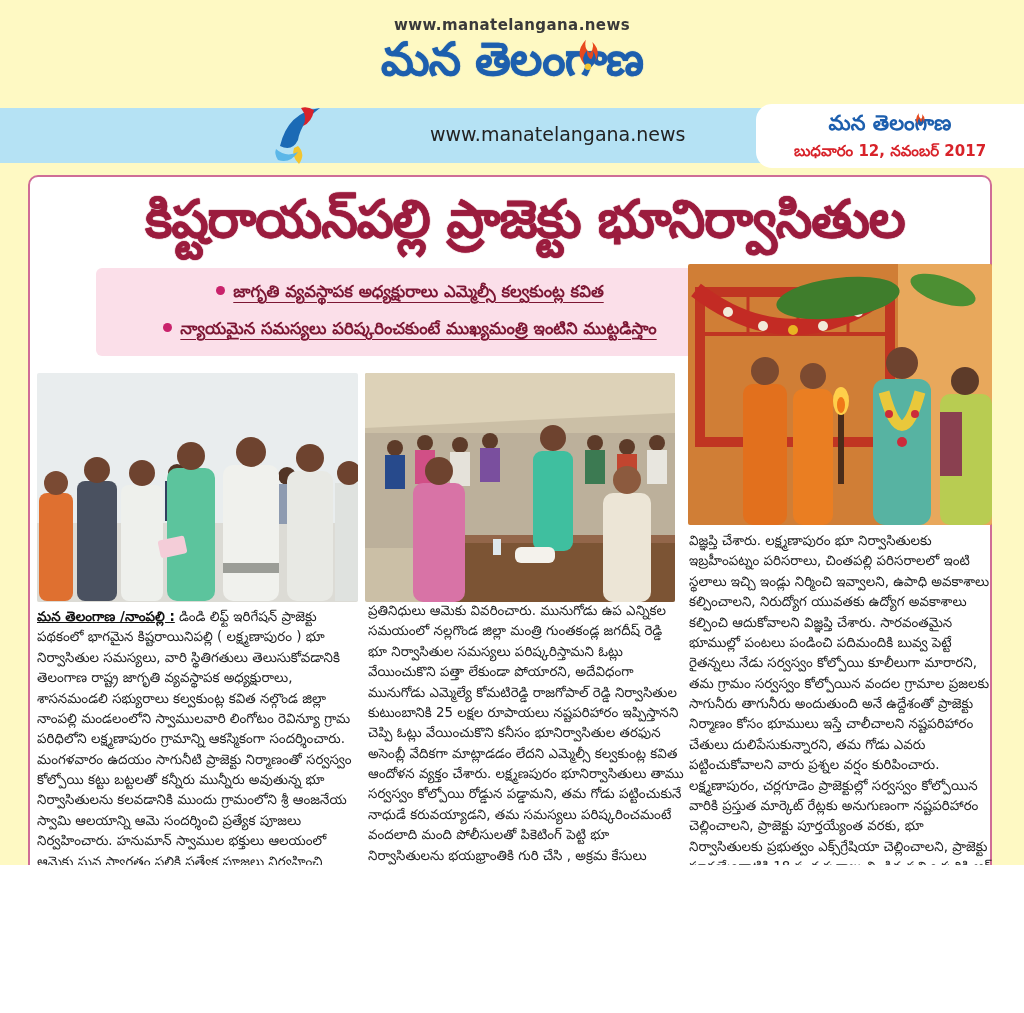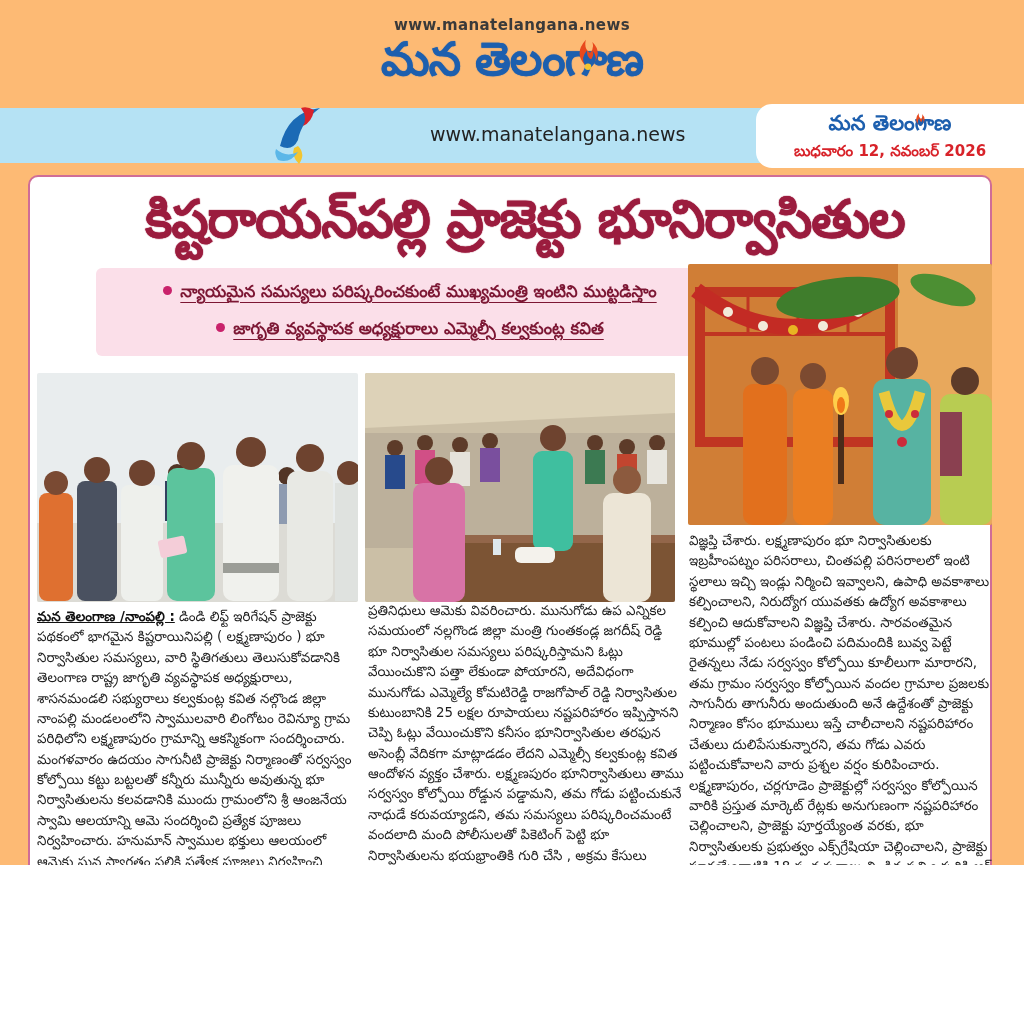--- a/index.html
+++ b/index.html
@@ -1,16 +1,16 @@
 <!DOCTYPE html>
 <html><head>
 <meta charset="utf-8">
 <style>
   html,body{margin:0;padding:0;background:#ffffff;}
-  #page{position:relative;width:1024px;height:865px;background:#fdba74;overflow:hidden;
+  #page{position:relative;width:1024px;height:865px;background:#fef9c3;overflow:hidden;
         font-family:"DejaVu Sans","Liberation Sans",sans-serif;}
 
   
   .masthead{position:absolute;left:0;top:0;width:1024px;height:103px;text-align:center;}
   .m-url{position:absolute;left:0;right:0;top:16px;font-size:15px;font-weight:bold;color:#3a3a3a;letter-spacing:.4px;}
   .m-logo{position:absolute;left:0;right:0;top:32px;height:60px;}
   .m-logo .logo-text{font-size:46px;font-weight:800;color:#1d5fae;letter-spacing:-1px;
         text-shadow:0 0 1px #1d5fae;}
   .m-flame{position:absolute;top:6px;left:575px;}
 
@@ -86,30 +86,30 @@
     </svg>
     <div class="b-url">www.manatelangana.news</div>
     <div class="b-right">
       <div class="b-logo">
         <span>మన తెలంగాణ</span>
         <svg class="b-flame" width="12" height="17" viewBox="0 0 24 32">
           <path d="M6 20 Q1 11 10 1 Q8 10 14 13 Q18 9 16 3 Q25 12 18 22 Q12 31 6 20Z" fill="#e8491d"></path>
           <path d="M9 24 Q5 18 11 11 Q11 18 15 19 Q18 15 16 11 Q22 18 17 24 Q13 30 9 24Z" fill="#1d5fae"></path>
         </svg>
       </div>
-      <div class="b-date">బుధవారం 12, నవంబర్ 2026</div>
+      <div class="b-date">బుధవారం 12, నవంబర్ 2017</div>
     </div>
   </div>
 
   <div class="frame">
     <h1 class="headline">కిష్టరాయన్‌పల్లి ప్రాజెక్టు భూనిర్వాసితుల</h1>
 
     <div class="bullets">
+      <div class="bullet-line"><span class="dot"></span><span class="btxt">జాగృతి వ్యవస్థాపక అధ్యక్షురాలు ఎమ్మెల్సీ కల్వకుంట్ల కవిత</span></div>
       <div class="bullet-line"><span class="dot"></span><span class="btxt">న్యాయమైన సమస్యలు పరిష్కరించకుంటే ముఖ్యమంత్రి ఇంటిని ముట్టడిస్తాం</span></div>
-      <div class="bullet-line"><span class="dot"></span><span class="btxt">జాగృతి వ్యవస్థాపక అధ్యక్షురాలు ఎమ్మెల్సీ కల్వకుంట్ల కవిత</span></div>
     </div>
 
     <div class="photo photo-left">
       <svg width="321" height="229" viewBox="0 0 321 229">
         <rect width="321" height="229" fill="#e9edee"></rect>
         <rect y="150" width="321" height="79" fill="#cfcabc" opacity="0.5"></rect>
         <circle cx="140" cy="100" r="9" fill="#523526"></circle>
           <rect x="128" y="108" width="24" height="40" fill="#32405e"></rect>
         <circle cx="250" cy="103" r="9" fill="#523526"></circle>
           <rect x="238" y="111" width="24" height="40" fill="#8e9bb0"></rect>

